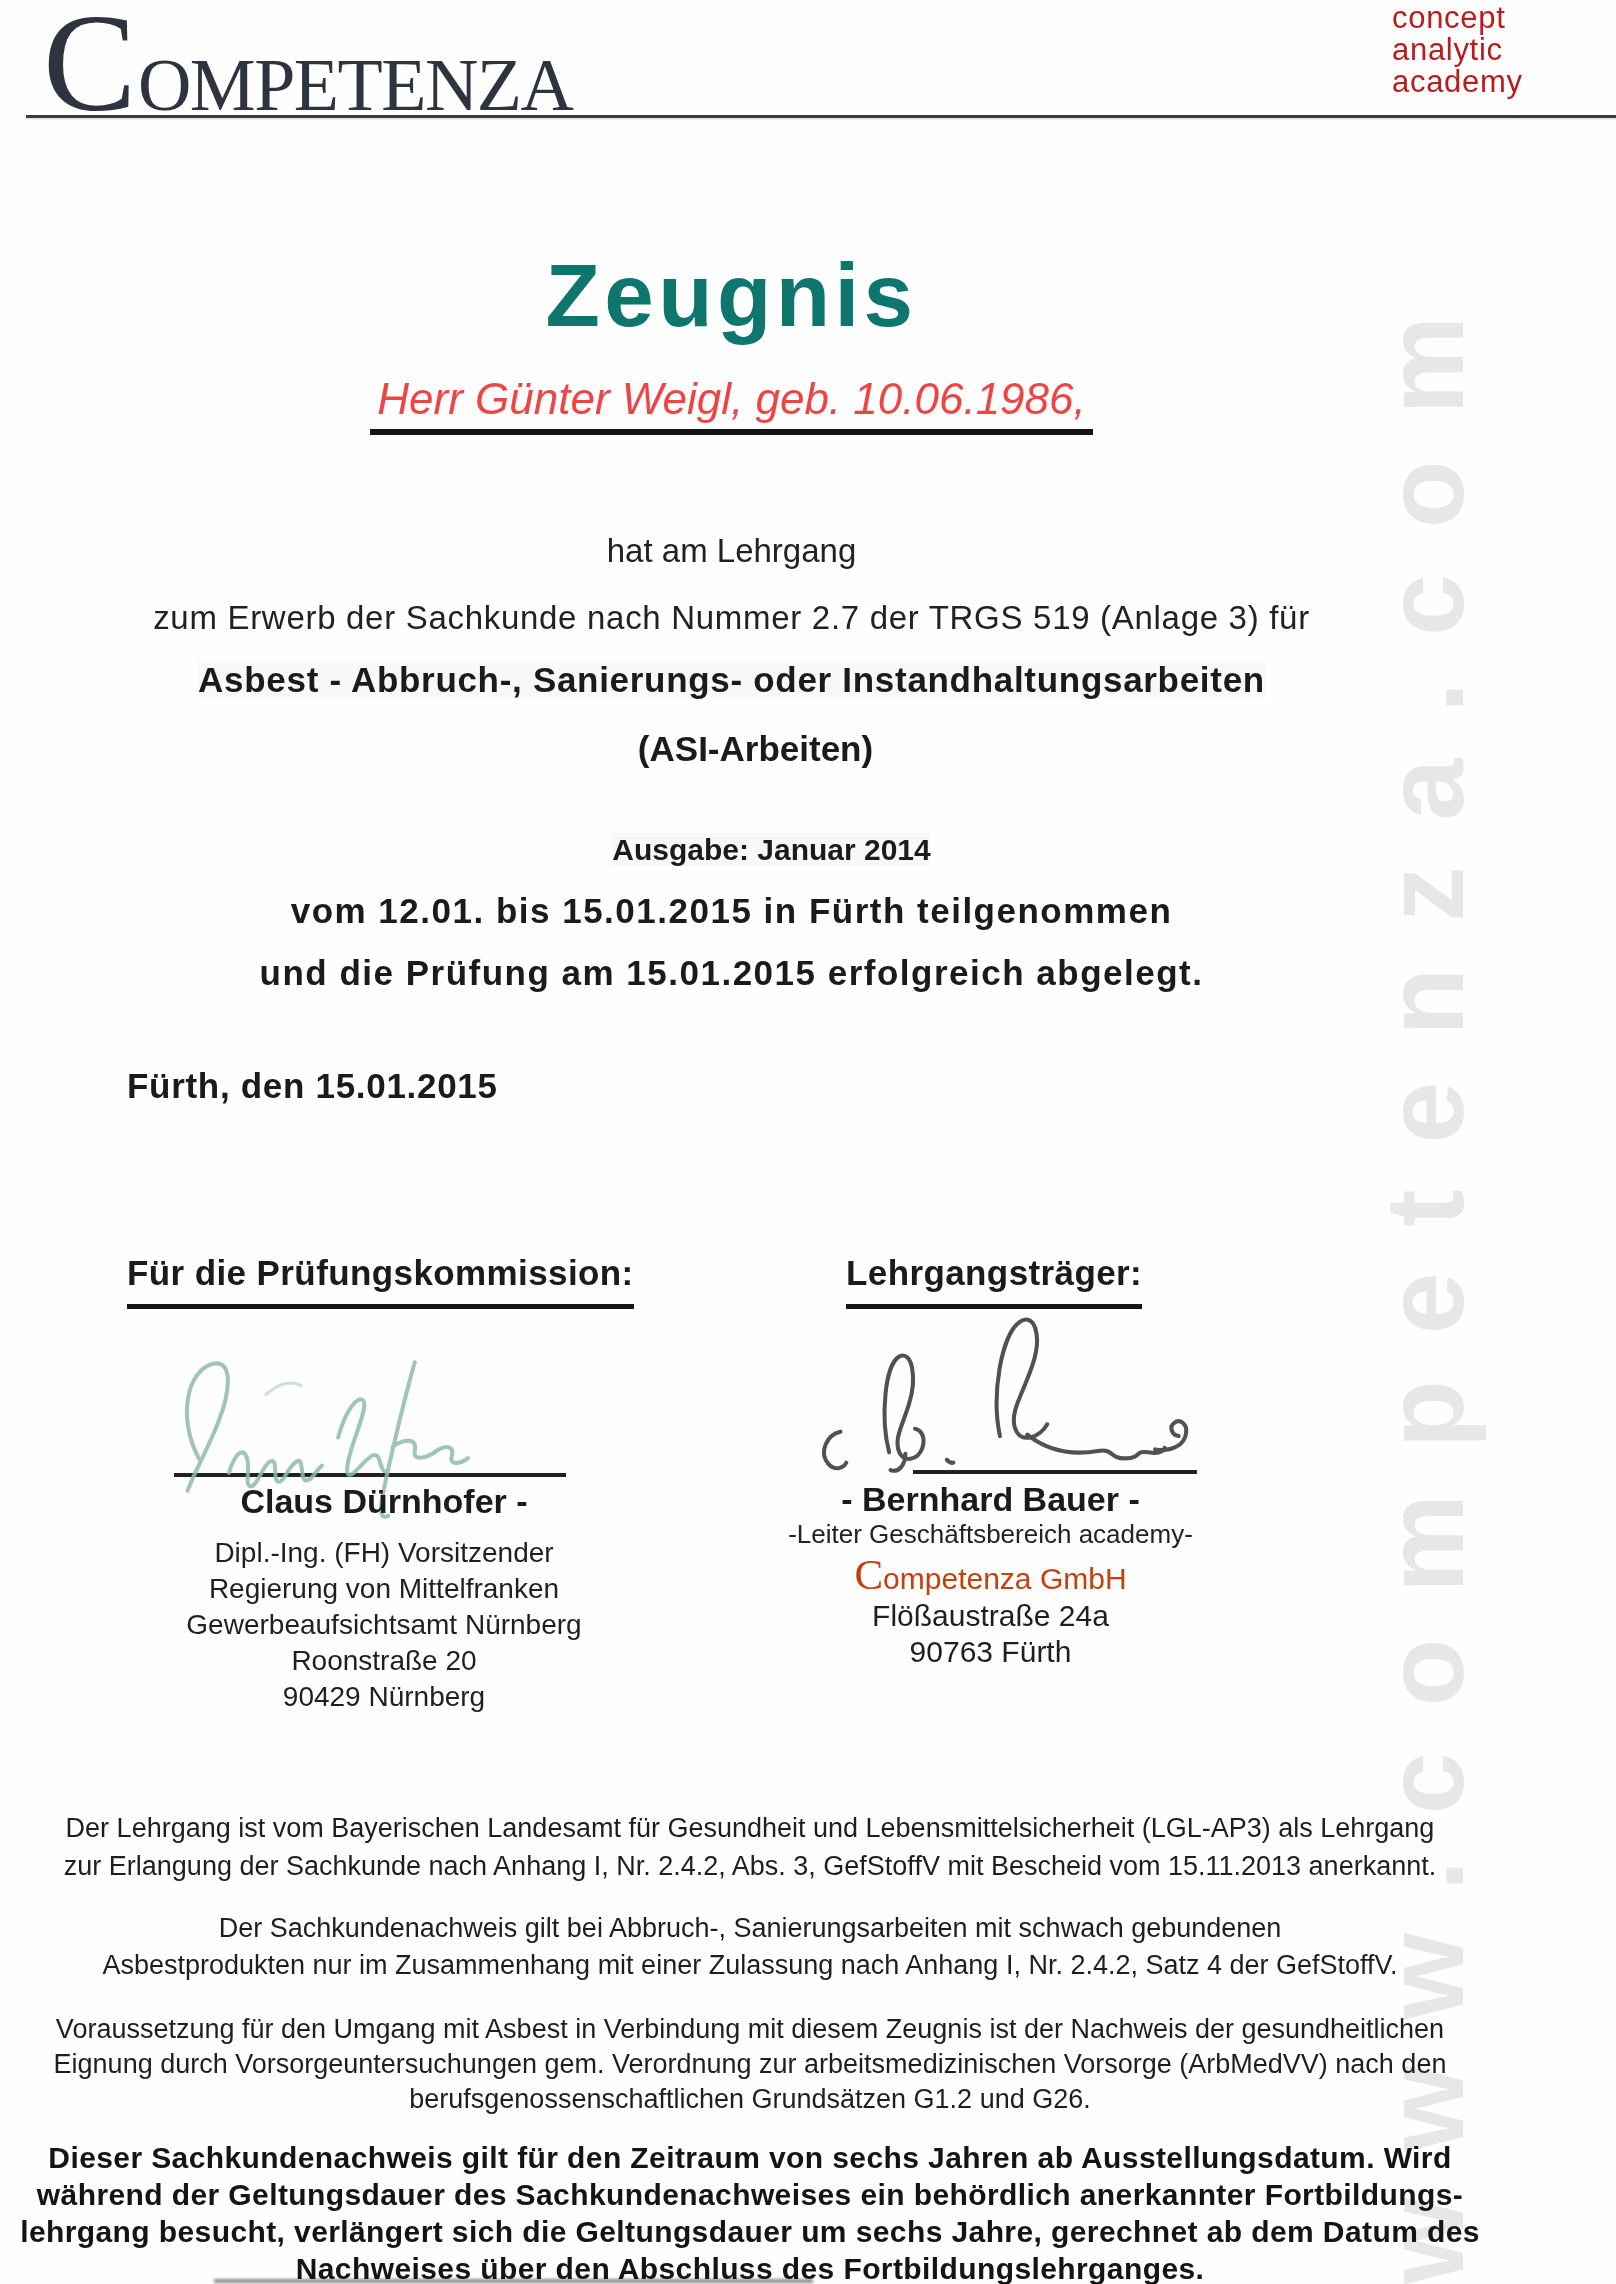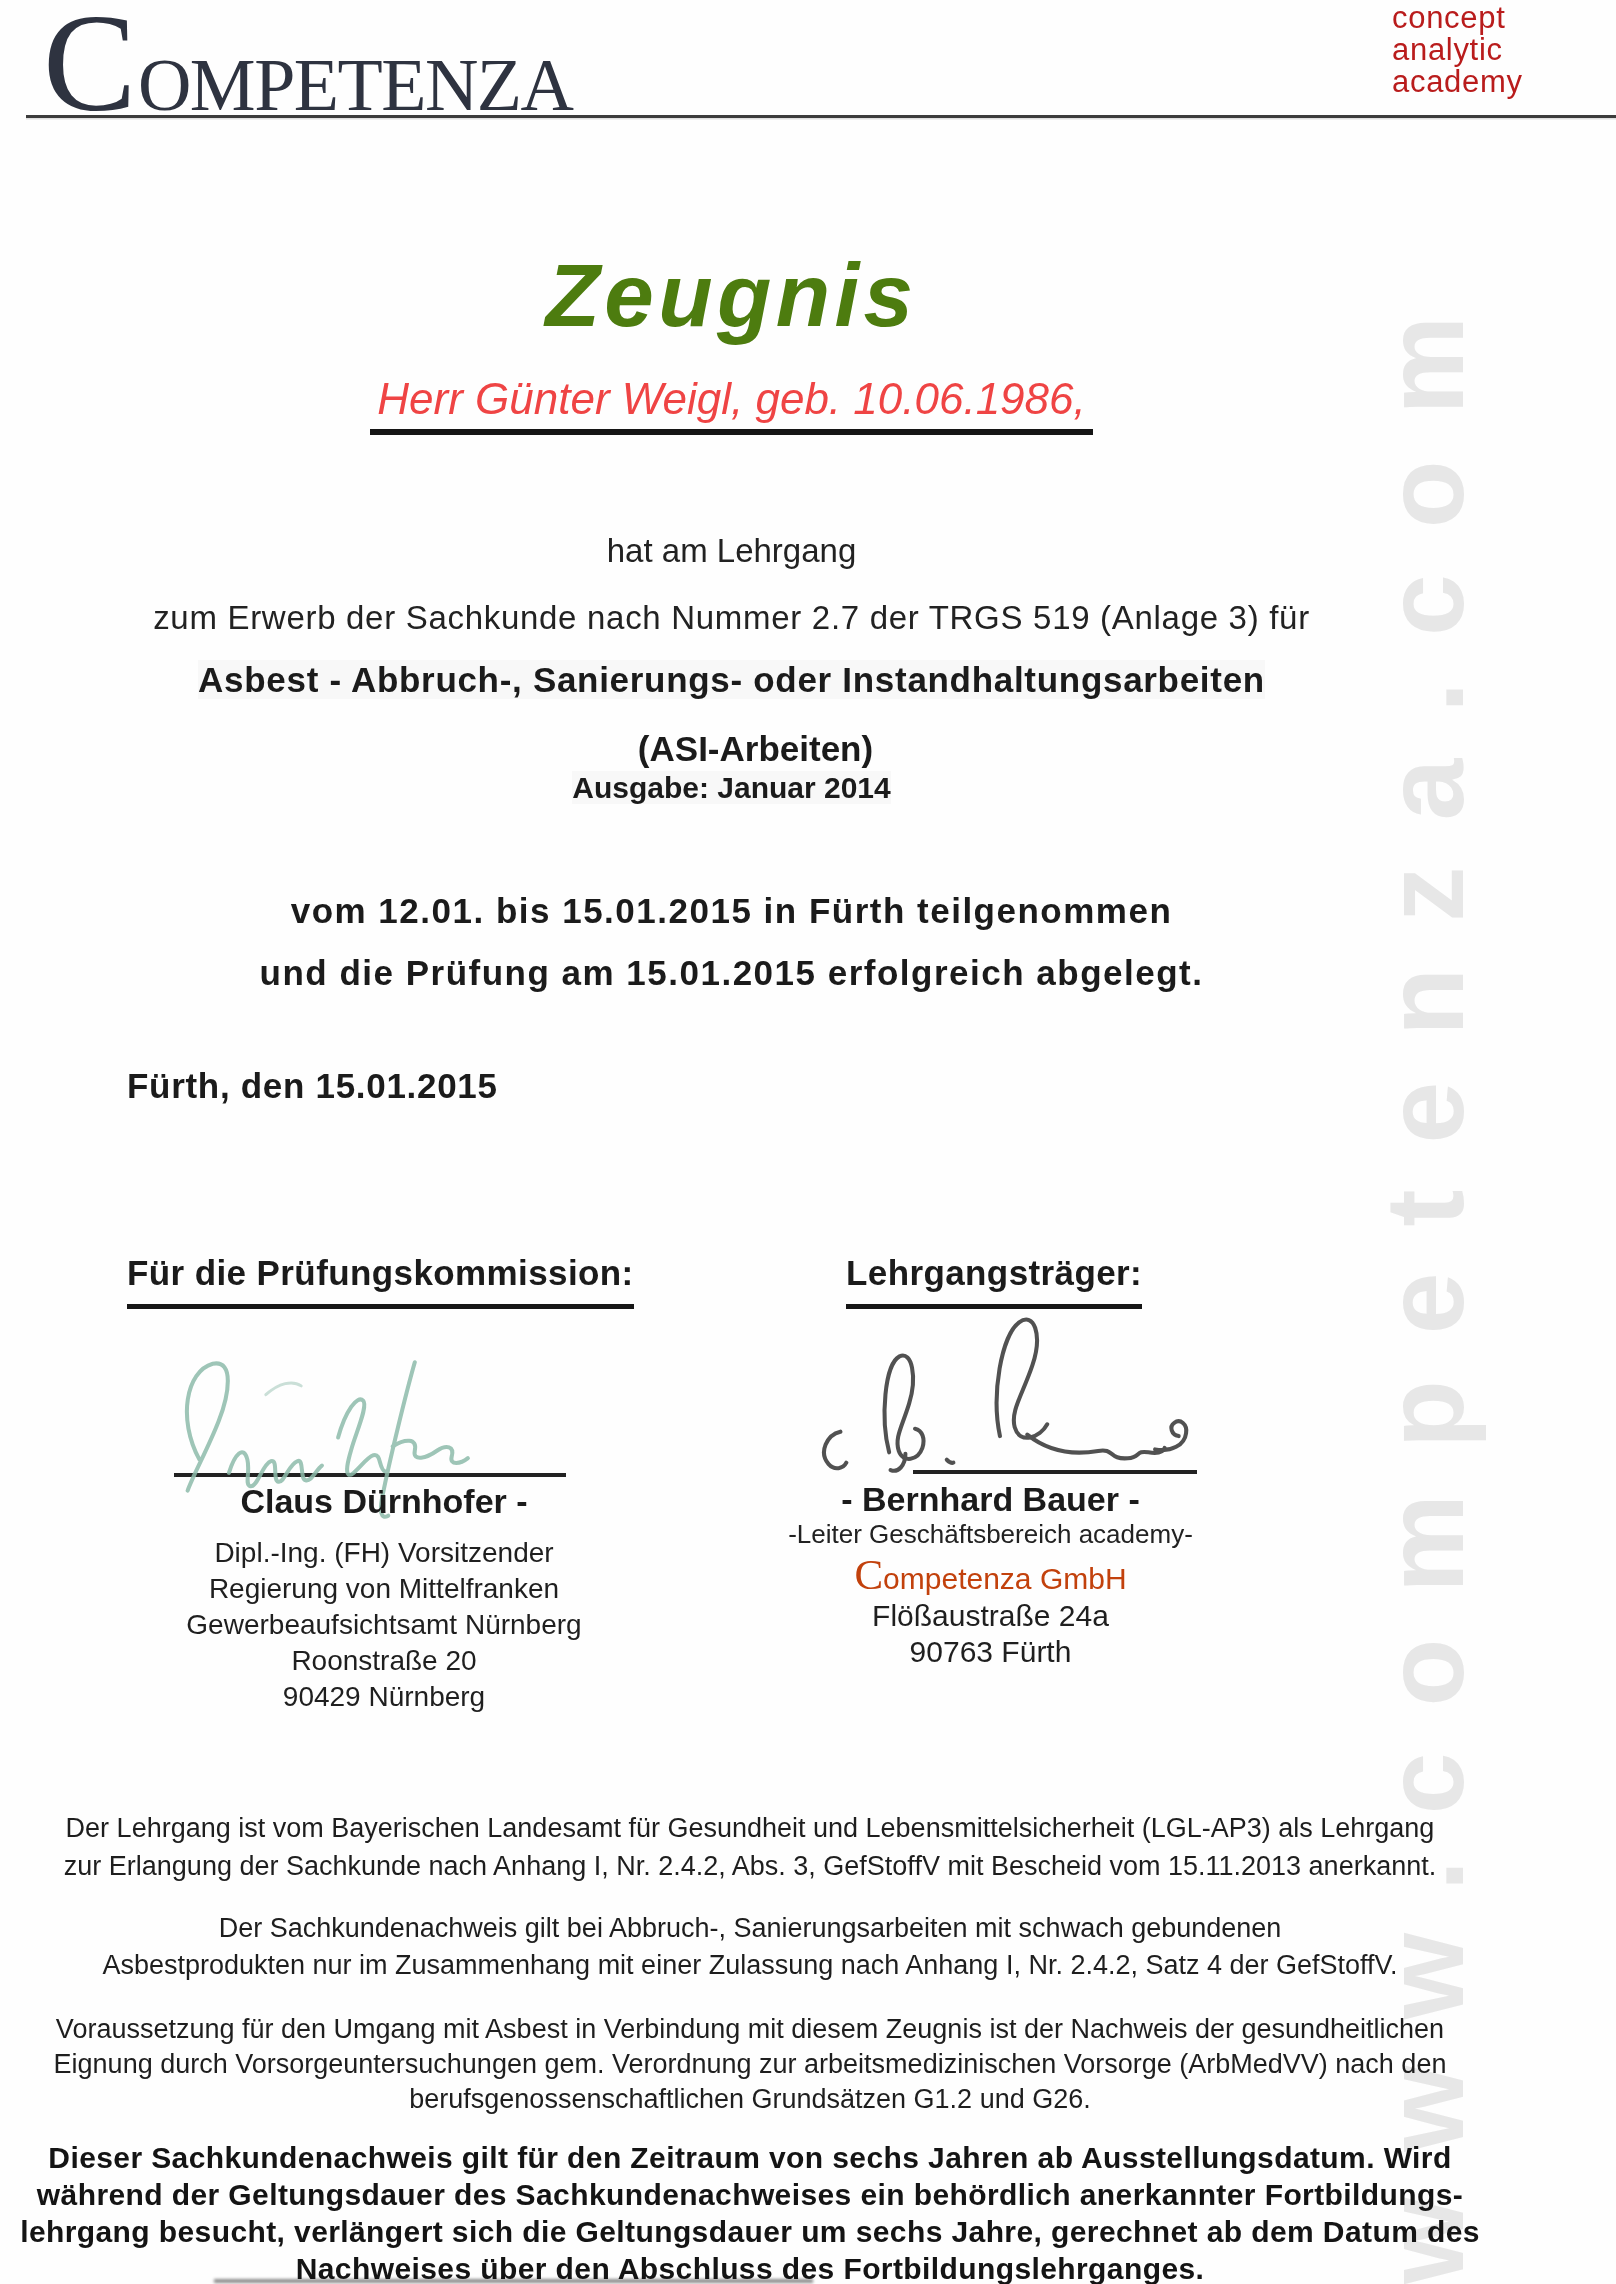--- a/index.html
+++ b/index.html
@@ -28,28 +28,28 @@
     left:1361px;top:144px;width:148px;height:2140px;
     writing-mode:vertical-rl;transform:rotate(180deg);
     font-weight:bold;font-size:111px;letter-spacing:46px;
     color:#e7e7e7;z-index:0;white-space:nowrap;
   }
 
   .z1{z-index:1;}
   .hl{background:rgba(0,0,0,0.022);}
 
   
-  .title{top:244px;font-size:89px;font-weight:bold;font-style:italic;letter-spacing:4.4px;color:#4d7c0f;}
+  .title{top:244px;font-size:89px;font-weight:bold;letter-spacing:4.4px;color:#0f766e;}
   .recipient{top:374px;font-size:44px;font-weight:normal;font-style:italic;color:#ef4444;}
   .recipient .underlined{border-bottom:6.7px solid #151515;padding:0 7.4px 6px 7.4px;}
   .line-hat{top:532px;font-size:33px;color:#222;}
   .line-zum{top:599px;font-size:33px;color:#222;letter-spacing:0.7px;}
   .line-asbest{top:660px;font-size:35px;font-weight:bold;letter-spacing:0.7px;}
   .line-asi{top:729px;font-size:35px;font-weight:bold;margin-left:24px;}
-  .line-ausgabe{top:771px;font-size:30px;font-weight:bold;}
+  .line-ausgabe{top:833px;font-size:30px;font-weight:bold;padding-left:40px;}
   .line-vom{top:891px;font-size:35px;font-weight:bold;letter-spacing:1.5px;}
   .line-und{top:953px;font-size:35px;font-weight:bold;letter-spacing:1.5px;}
   .place-date{left:127px;top:1066px;font-size:35px;font-weight:bold;letter-spacing:0.7px;}
 
   
   .sig-heading{top:1253px;font-size:35px;font-weight:bold;border-bottom:5.2px solid #161616;padding-bottom:11px;letter-spacing:0.4px;}
   .sig-heading.left{left:127px;}
   .sig-heading.right{left:846px;}
   .sig-line{height:3.7px;background:#222;}
   .sig-line.left{left:174px;top:1473px;width:392px;}

